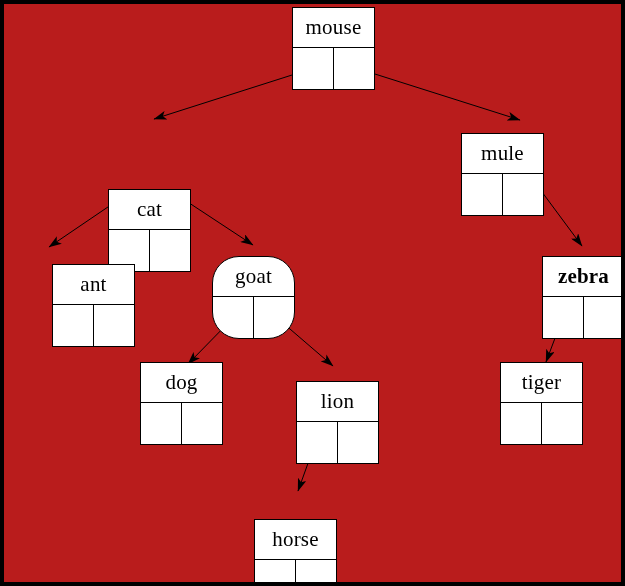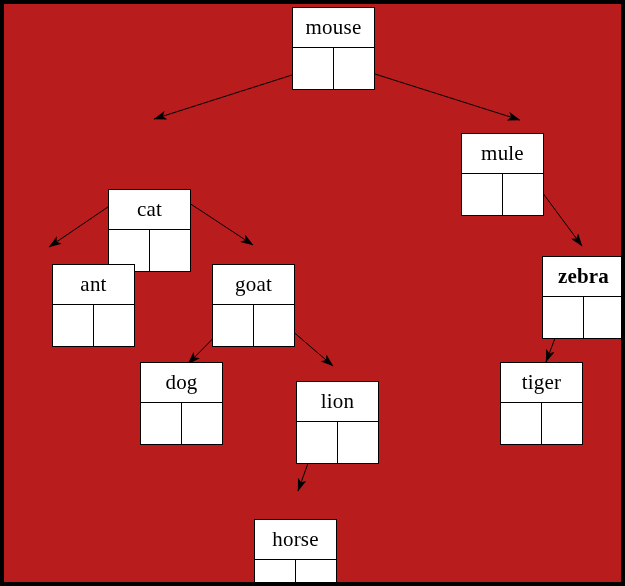--- a/index.html
+++ b/index.html
@@ -52,21 +52,21 @@
     box-sizing: border-box;
   }
   .node .cell.left {
     border-right: 1px solid #000000;
   }
   
   .n-mouse { left: 288px; top: 3px; }
   .n-cat   { left: 104px; top: 137px; margin-top: 48px; }
   .n-mule  { left: 457px; top: 129px; }
   .n-ant   { left: 4px;   top: 260px; margin-left: 44px; }
-  .n-goat  { left: 208px; top: 260px; }
+  .n-goat  { left: 208px; top: 252px; border-radius: 27px; }
   .n-zebra { left: 538px; top: 252px; font-weight: bold; }
   .n-dog   { left: 136px; top: 358px; }
   .n-lion  { left: 292px; top: 377px; }
   .n-tiger { left: 496px; top: 358px; }
   .n-horse { left: 250px; top: 499px; margin-top: 16px; }
 </style>
 </head>
 <body>
 
 <div class="frame">

